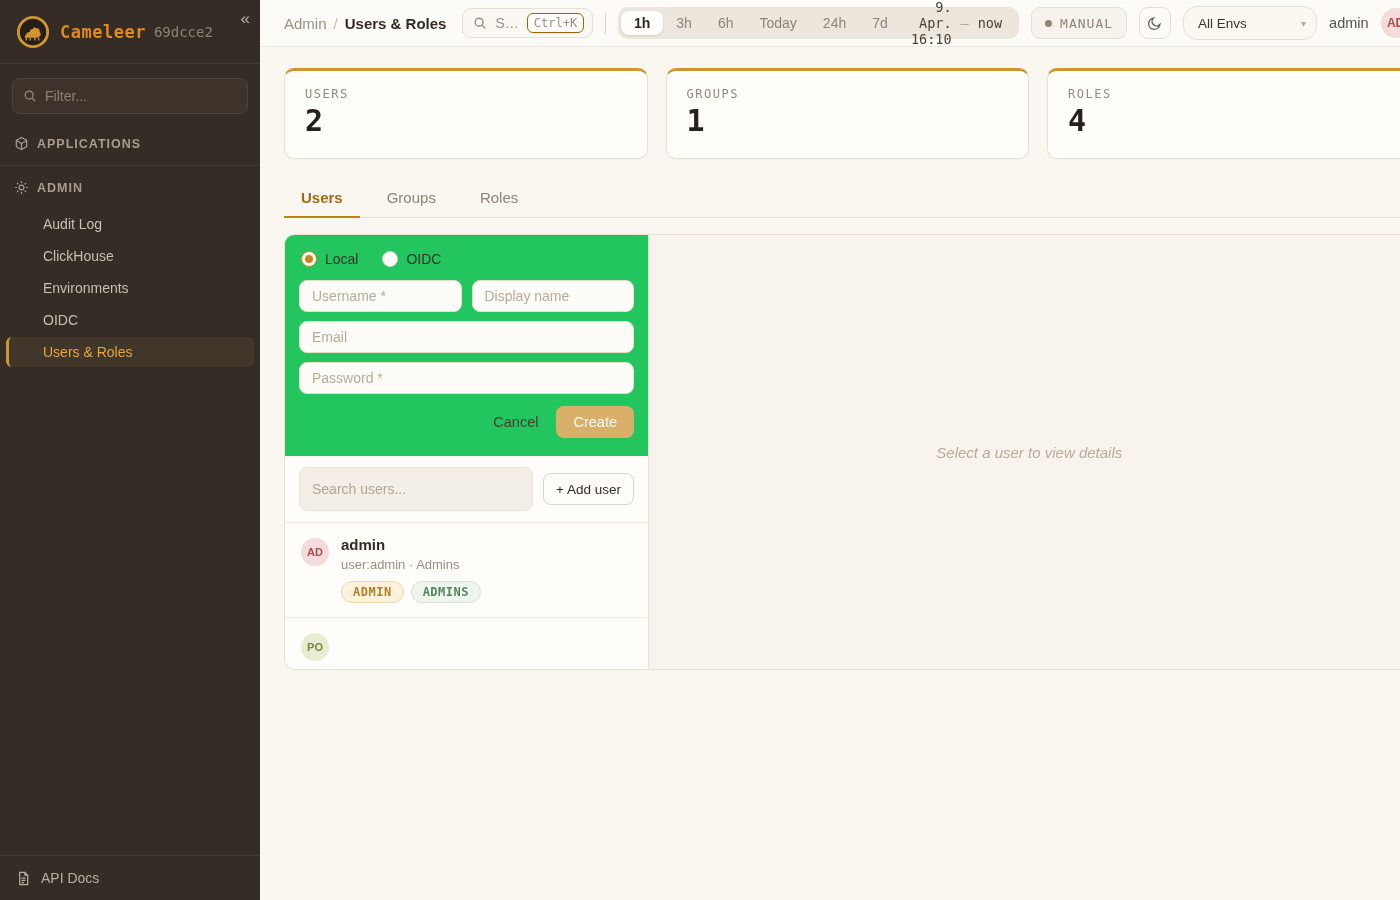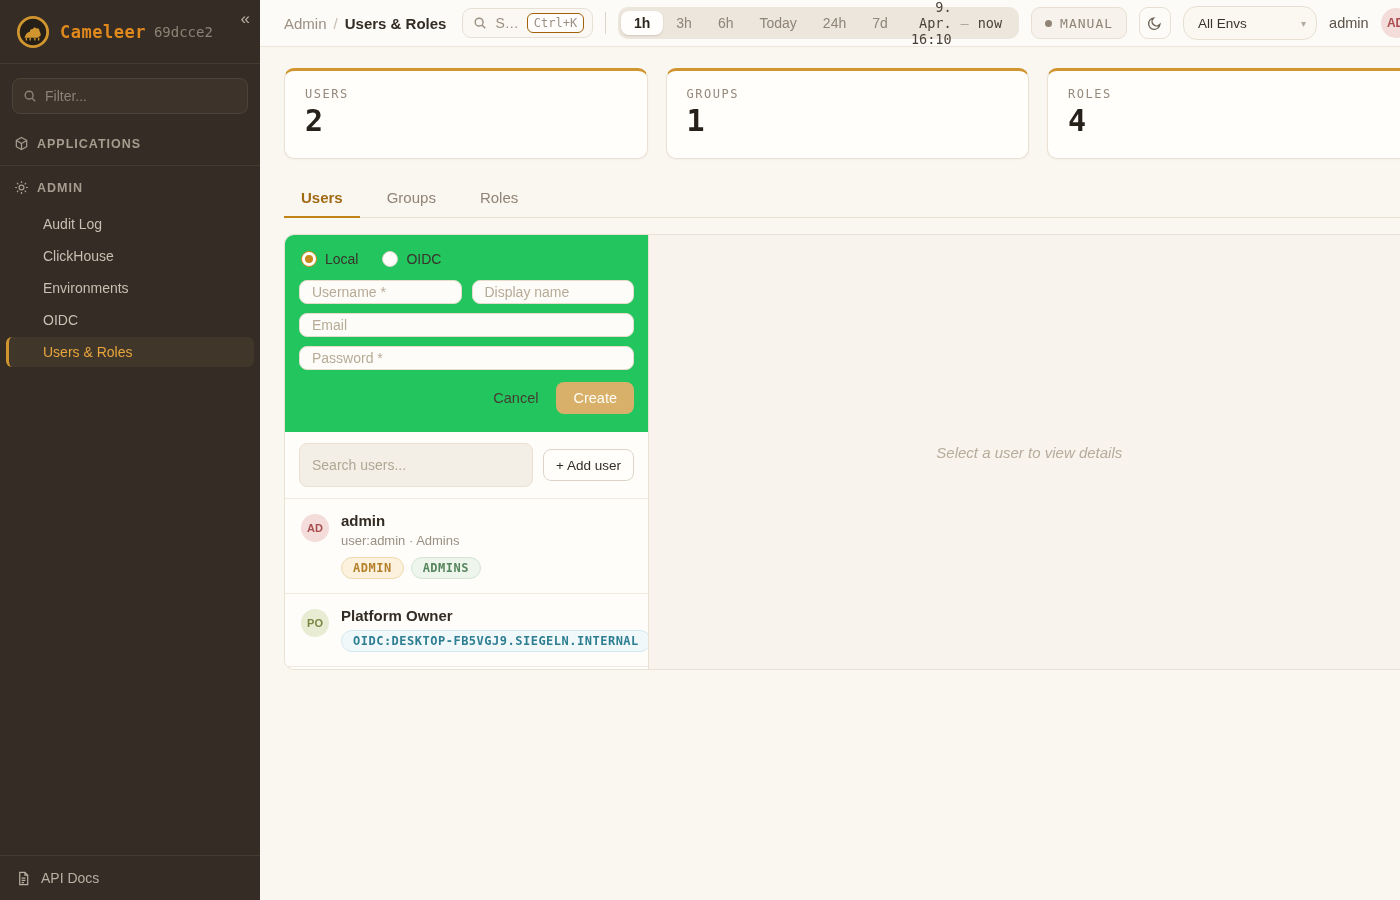--- a/index.html
+++ b/index.html
@@ -155,21 +155,21 @@
   .radio { display:flex; align-items:center; gap:8px; font-size:14px; color:#3a332b; cursor:pointer; }
   .rdot {
     width:16px; height:16px; border-radius:50%; background:#fffefb;
     border:1.5px solid #ddd4c5; display:flex; align-items:center; justify-content:center;
   }
   .radio.checked .rdot { border-color:#c9881c; }
   .radio.checked .rdot::after { content:""; width:8px; height:8px; border-radius:50%; background:#c9881c; }
   .fgrid { display:flex; flex-direction:column; gap:9px; }
   .frow2 { display:flex; gap:10px; }
   .tinput {
-    height:24px; width:100%; background:#fdfcf8; border:1px solid #e5dccb;
+    height:32px; width:100%; background:#fdfcf8; border:1px solid #e5dccb;
     border-radius:8px; padding:0 12px; font-size:14px; color:#3a332b; outline:none;
     font-family:"Liberation Sans", sans-serif;
   }
   .tinput::placeholder { color:#b7ab97; }
   .btn-row { display:flex; justify-content:flex-end; align-items:center; gap:18px; margin-top:12px; }
   .btn-cancel { background:none; border:none; font-size:14.5px; color:#453d33; cursor:pointer; }
   .btn-create {
     background:#d8b069; color:#fffdf6; border:none; border-radius:8px;
     padding:8px 17px; font-size:14.5px; cursor:pointer;
   }
@@ -416,26 +416,20 @@
                 <div class="u-meta">user:admin · Admins</div>
                 <div class="badges">
                   <span class="badge amber">ADMIN</span>
                   <span class="badge green">ADMINS</span>
                 </div>
               </div>
             </div>
 
             <div class="user-row">
               <span class="u-avatar sage">PO</span>
-              <div>
-                <div class="u-name">Platform Owner</div>
-                <span class="badge cyan">OIDC:DESKTOP-FB5VGJ9.SIEGELN.INTERNAL</span>
-                
-                
-              </div>
             </div>
 
           </div>
         </div>
 
         <div class="right-col">
           <span class="empty-text">Select a user to view details</span>
         </div>
 
       </div>

